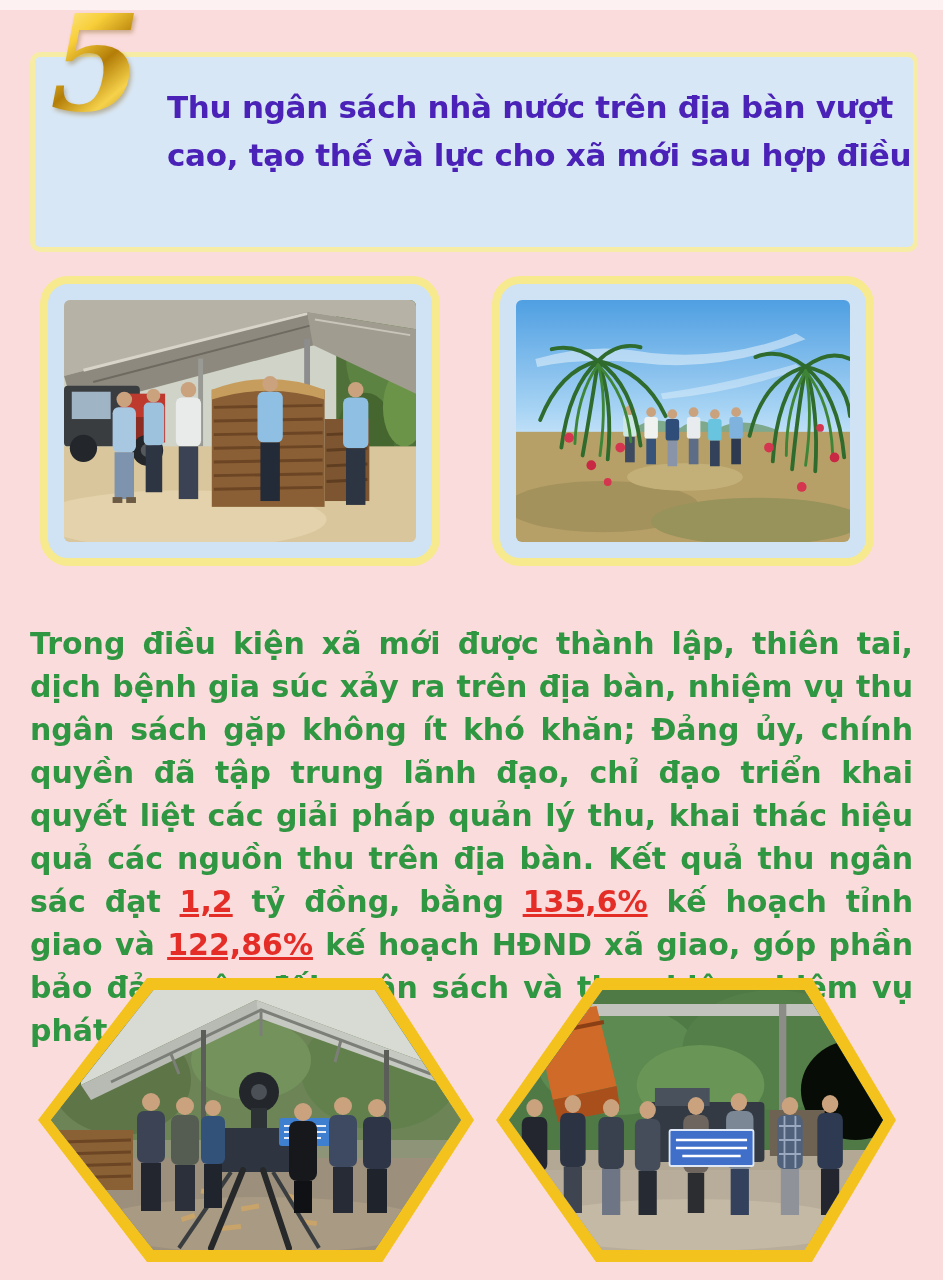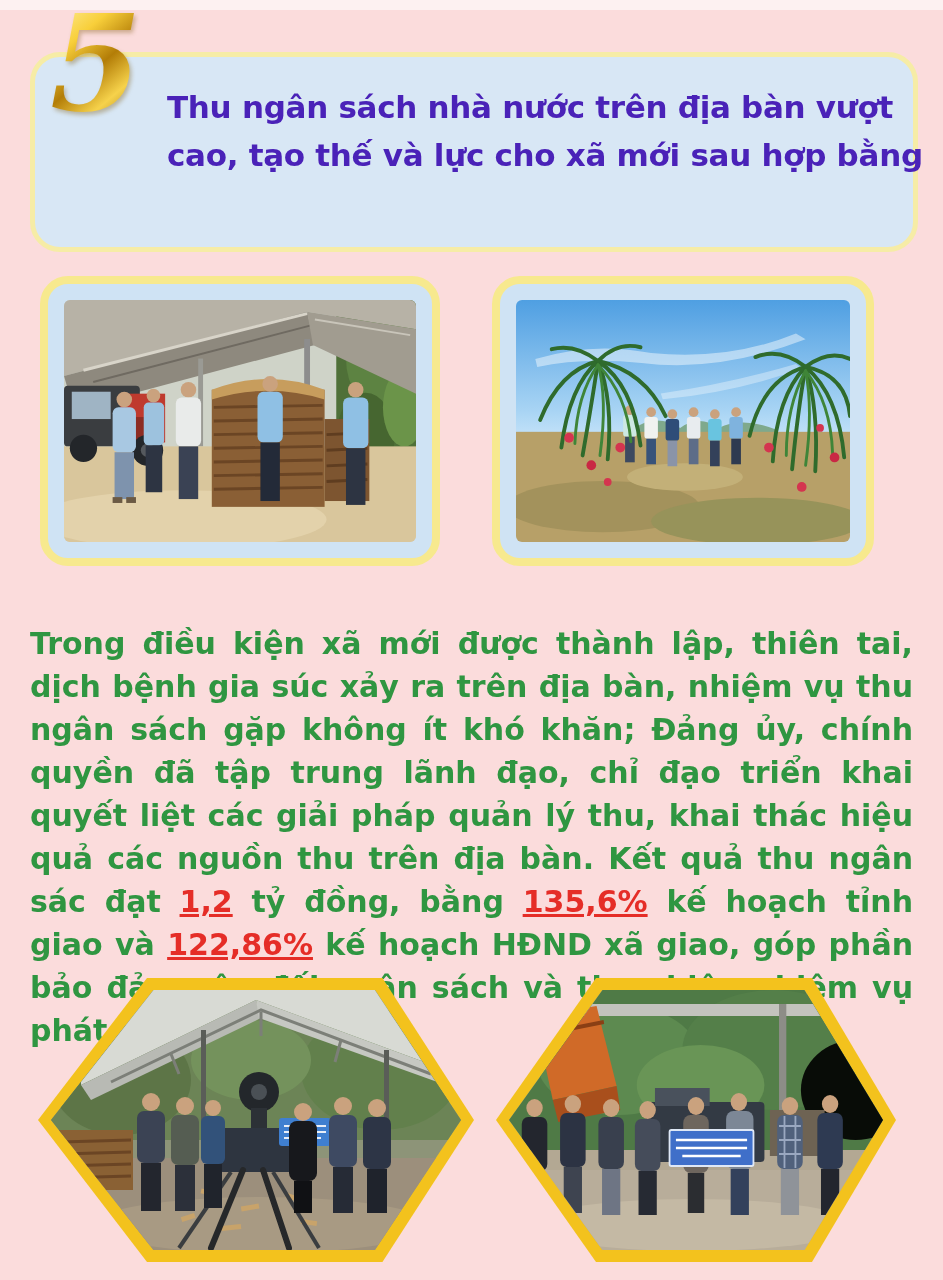--- a/index.html
+++ b/index.html
@@ -2,21 +2,21 @@
 <html style="--page_pink: #fbdcdc; --page_pink_light: #fdf1f1; --card_blue: #d8e7f5; --card_border: #f6eca6; --frame_yellow: #f7e98e; --frame_blue: #cfe3f4; --hex_yellow: #f3c21d; --title_purple: #4a22b8; --text_green: #2f9641; --highlight_red: #e52d27;"><head>
 <meta charset="utf-8">
 <style>
   html,body{margin:0;padding:0;}
   body{font-family:"DejaVu Sans","Liberation Sans",sans-serif;}
   #page{position:relative;width:943px;height:1280px;overflow:hidden;background:var(--page_pink,#fbdcdc);}
   #top-strip{position:absolute;left:0;top:0;width:943px;height:10px;background:var(--page_pink_light,#fdf1f1);}
 
   
   .title-card{position:absolute;left:30px;top:52px;width:888px;height:200px;box-sizing:border-box;
-    background:var(--card_blue,#d8e7f5);border:5px solid var(--card_border,#f6eca6);border-radius:30px;
+    background:var(--card_blue,#d8e7f5);border:5px solid var(--card_border,#f6eca6);border-radius:10px;
     padding:26px 16px 0 20px;}
   .five-spacer{float:left;width:112px;height:50px;}
   .page-title{margin:0;color:var(--title_purple,#4a22b8);font-weight:bold;font-size:31px;line-height:1.55;
     letter-spacing:-0.3px;white-space:nowrap;}
   .badge-five{position:absolute;left:50px;top:-2px;font-family:"DejaVu Serif","Liberation Serif",serif;
     font-weight:bold;font-style:italic;font-size:132px;line-height:1;
     background:linear-gradient(140deg,#ffef9e 5%,#f8cf3a 30%,#b37d07 52%,#f6d24b 72%,#8a5c04 100%);
     -webkit-background-clip:text;background-clip:text;color:transparent;
     filter:drop-shadow(2px 3px 2px rgba(120,80,0,.35));z-index:5;}
 
@@ -48,21 +48,21 @@
 <body>
 
 <div id="page">
   <div id="top-strip"></div>
 
   <span class="badge-five">5</span>
 
   <div class="title-card">
     <div class="five-spacer"></div>
     <h1 class="page-title"><span>Thu ngân sách nhà nước trên địa bàn vượt</span><br>
-    <span>cao, tạo thế và lực cho xã mới sau hợp bằng</span></h1>
+    <span>cao, tạo thế và lực cho xã mới sau hợp điều</span></h1>
   </div>
 
   <div class="photo-frame left">
     <svg viewBox="0 0 362 248" preserveAspectRatio="none">
       <rect width="362" height="248" fill="#cfd3c8"></rect>
 
       <rect x="280" y="0" width="82" height="200" fill="#4f7038"></rect>
       <ellipse cx="330" cy="60" rx="40" ry="55" fill="#5d8342"></ellipse>
       <ellipse cx="310" cy="140" rx="30" ry="45" fill="#466630"></ellipse>
       <ellipse cx="350" cy="110" rx="22" ry="40" fill="#6b9449"></ellipse>

